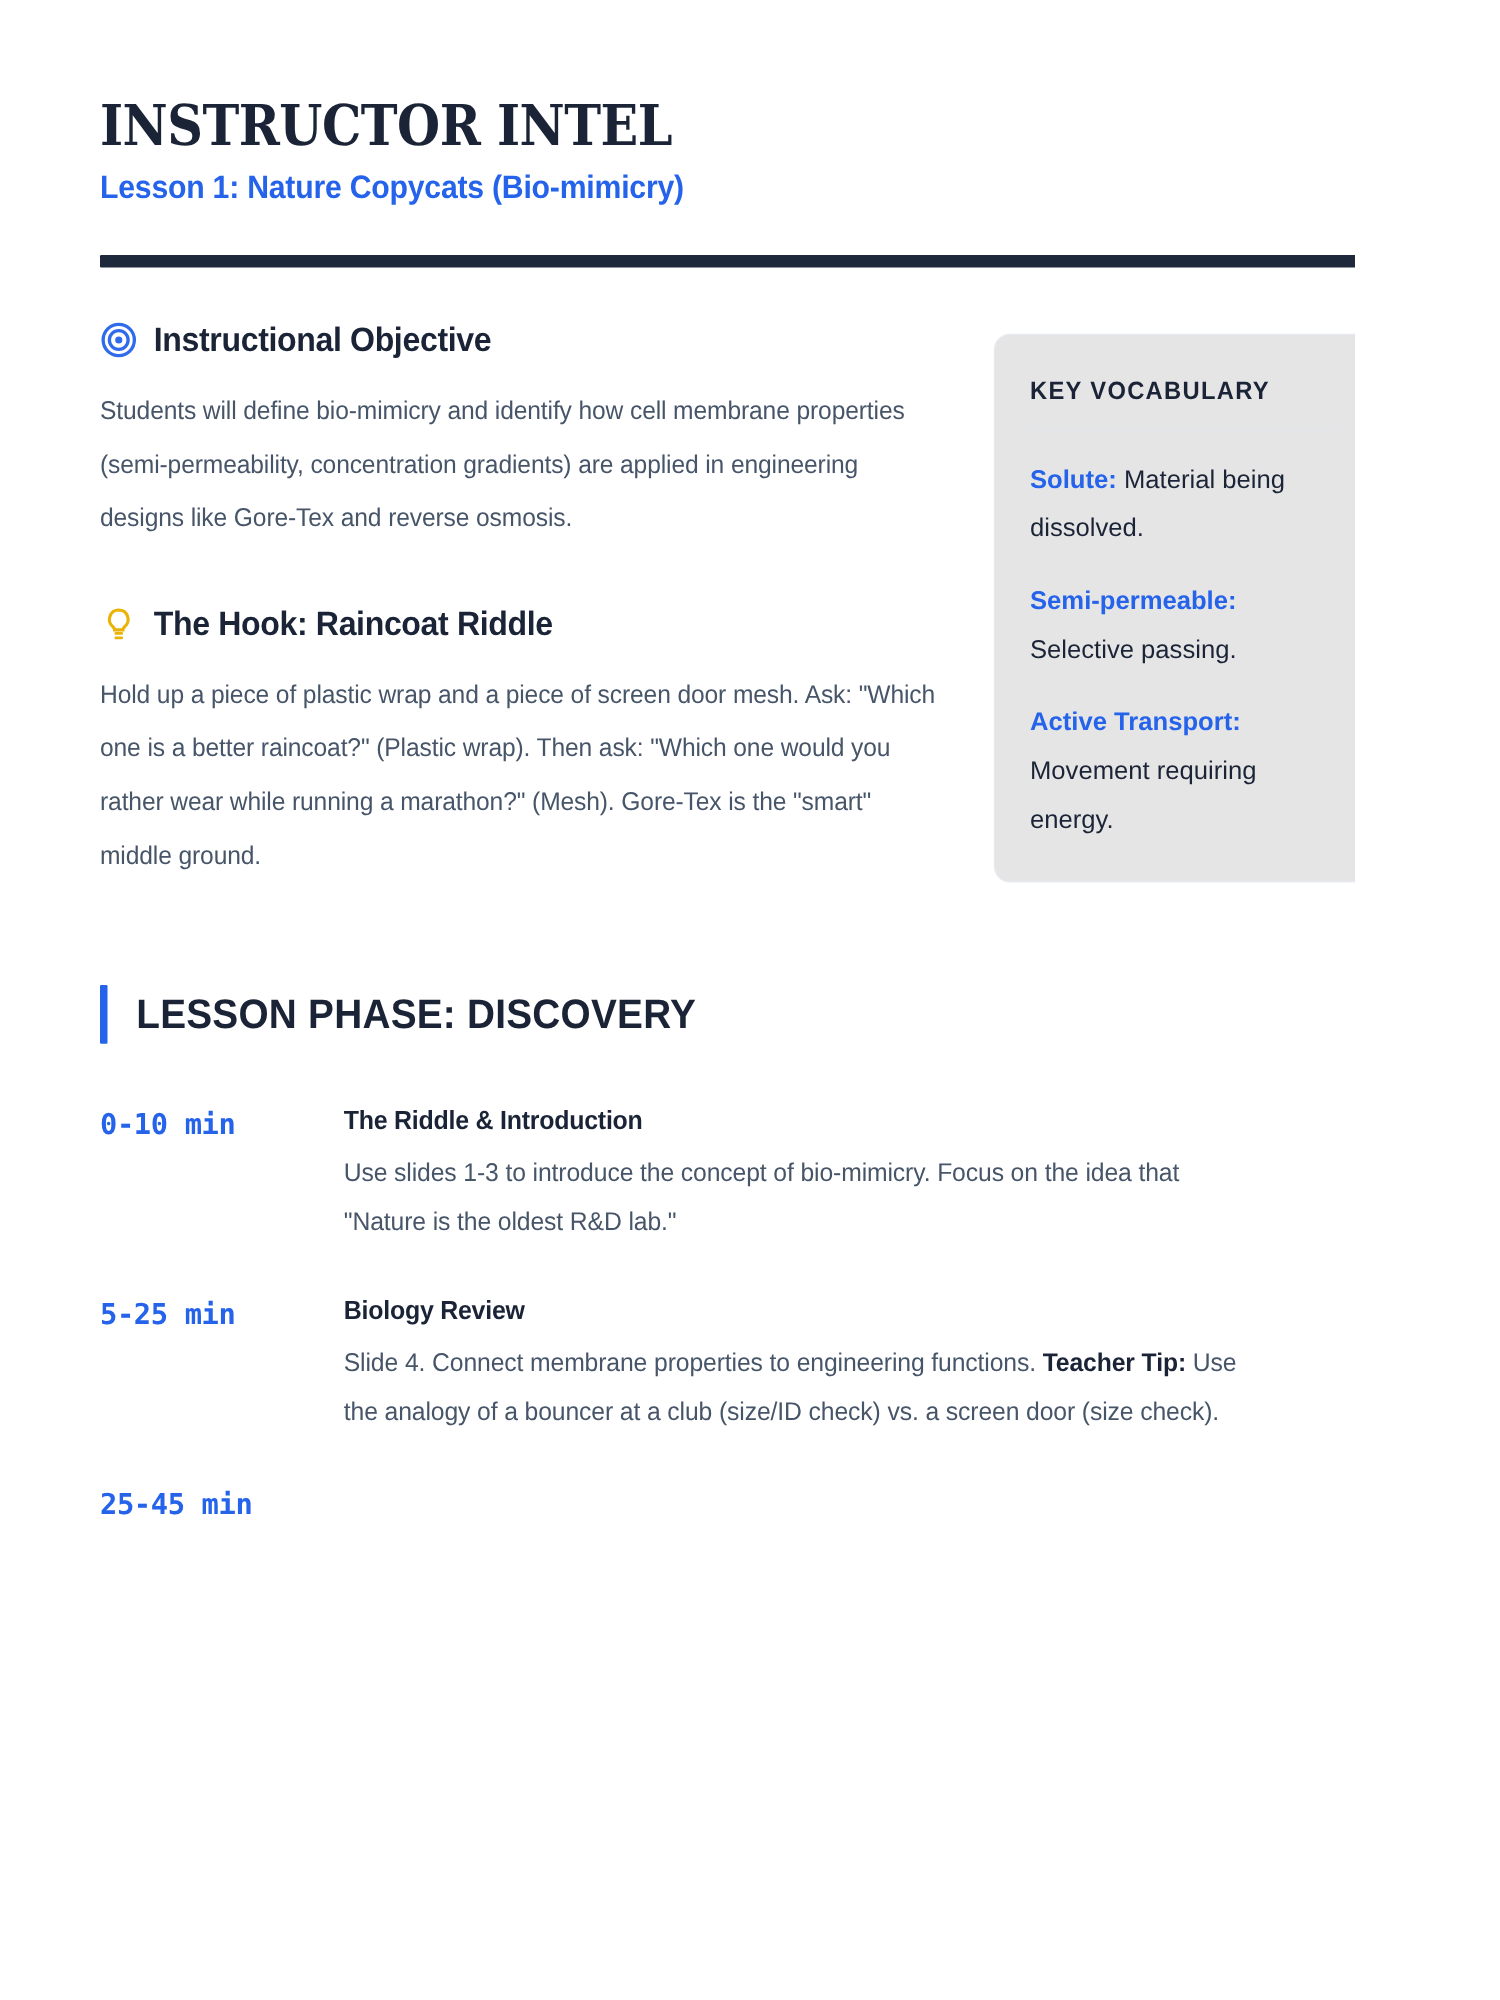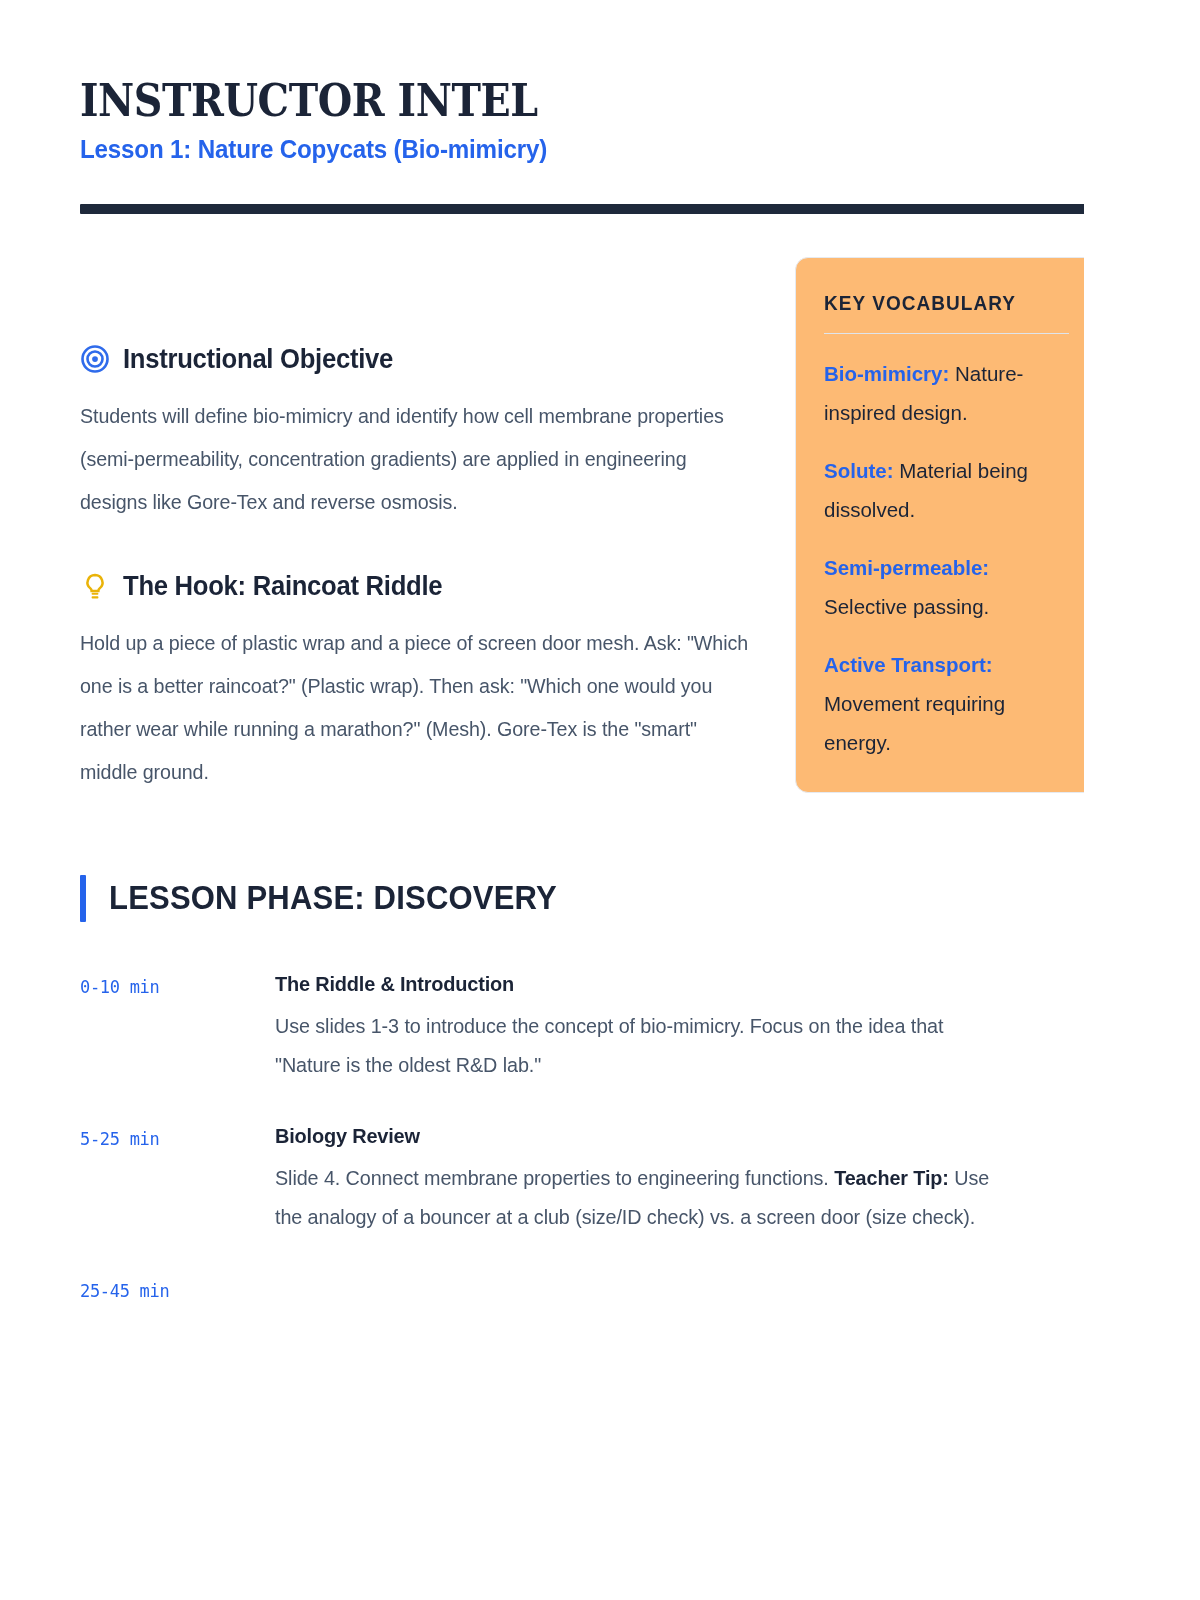--- a/index.html
+++ b/index.html
@@ -100,21 +100,21 @@
     margin: 0;
     letter-spacing: -0.1px;
     transform: scaleX(0.96);
     transform-origin: left top;
     width: 104%;
   }
   .hook-block { margin-top: 48px; }
 
   
   .vocab-card {
-    background: #fdba74;
+    background: #e5e5e5;
     border: 1px solid #e6eaf0;
     border-radius: 13px;
     padding: 34px 28px 30px 28px;
     box-sizing: border-box;
     width: 303px;
   }
   .vocab-title {
     font-size: 20px;
     font-weight: bold;
     letter-spacing: 1.1px;
@@ -169,22 +169,22 @@
   .timeline { margin-top: 45px; }
   .tl-row {
     display: flex;
     align-items: flex-start;
     margin-bottom: 35px;
   }
   .tl-time {
     flex: 0 0 195px;
     width: 195px;
     font-family: "DejaVu Sans Mono", monospace;
-    font-size: 17px;
-    font-weight: normal;
+    font-size: 23px;
+    font-weight: bold;
     color: #2563eb;
     line-height: 34px;
     padding-top: 3px;
     letter-spacing: -0.3px;
   }
   .tl-body { flex: 1 1 auto; }
   .tl-title {
     font-size: 21px;
     font-weight: bold;
     color: #1b2437;
@@ -250,21 +250,20 @@
 
     </div>
 
     <div class="col-spacer"></div>
 
     <aside class="col-right">
       <div class="vocab-card">
         <div class="vocab-title">KEY VOCABULARY</div>
         <div class="vocab-divider"></div>
 
-        <p class="vocab-item"><span class="vocab-term">Bio-mimicry:</span><span> Nature-inspired design.</span></p>
 
         <p class="vocab-item"><span class="vocab-term">Solute:</span><span> Material being dissolved.</span></p>
 
         <p class="vocab-item"><span class="vocab-term">Semi-permeable:</span><span> Selective passing.</span></p>
 
         <p class="vocab-item"><span class="vocab-term">Active Transport:</span><span> Movement requiring energy.</span></p>
       </div>
     </aside>
 
   </div>

